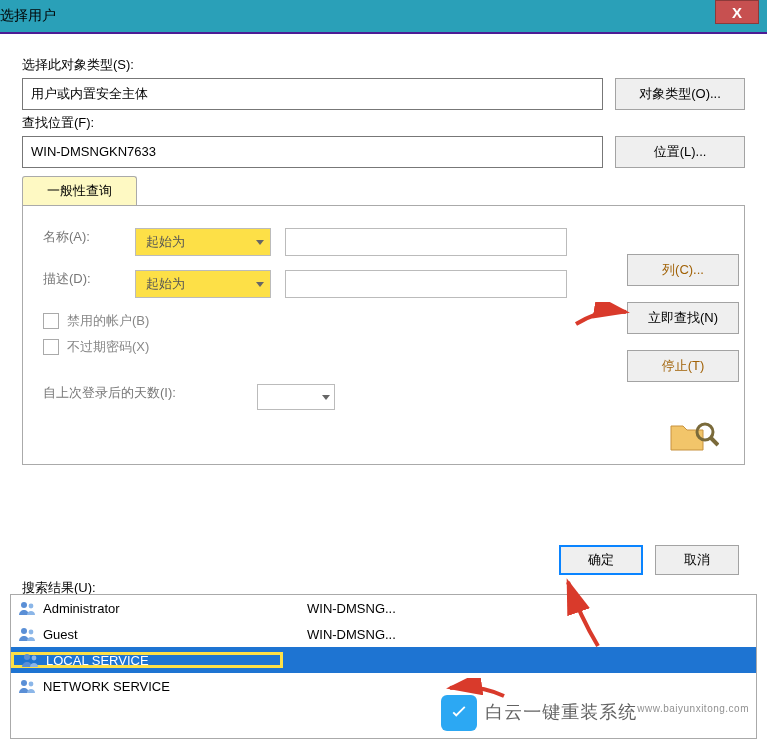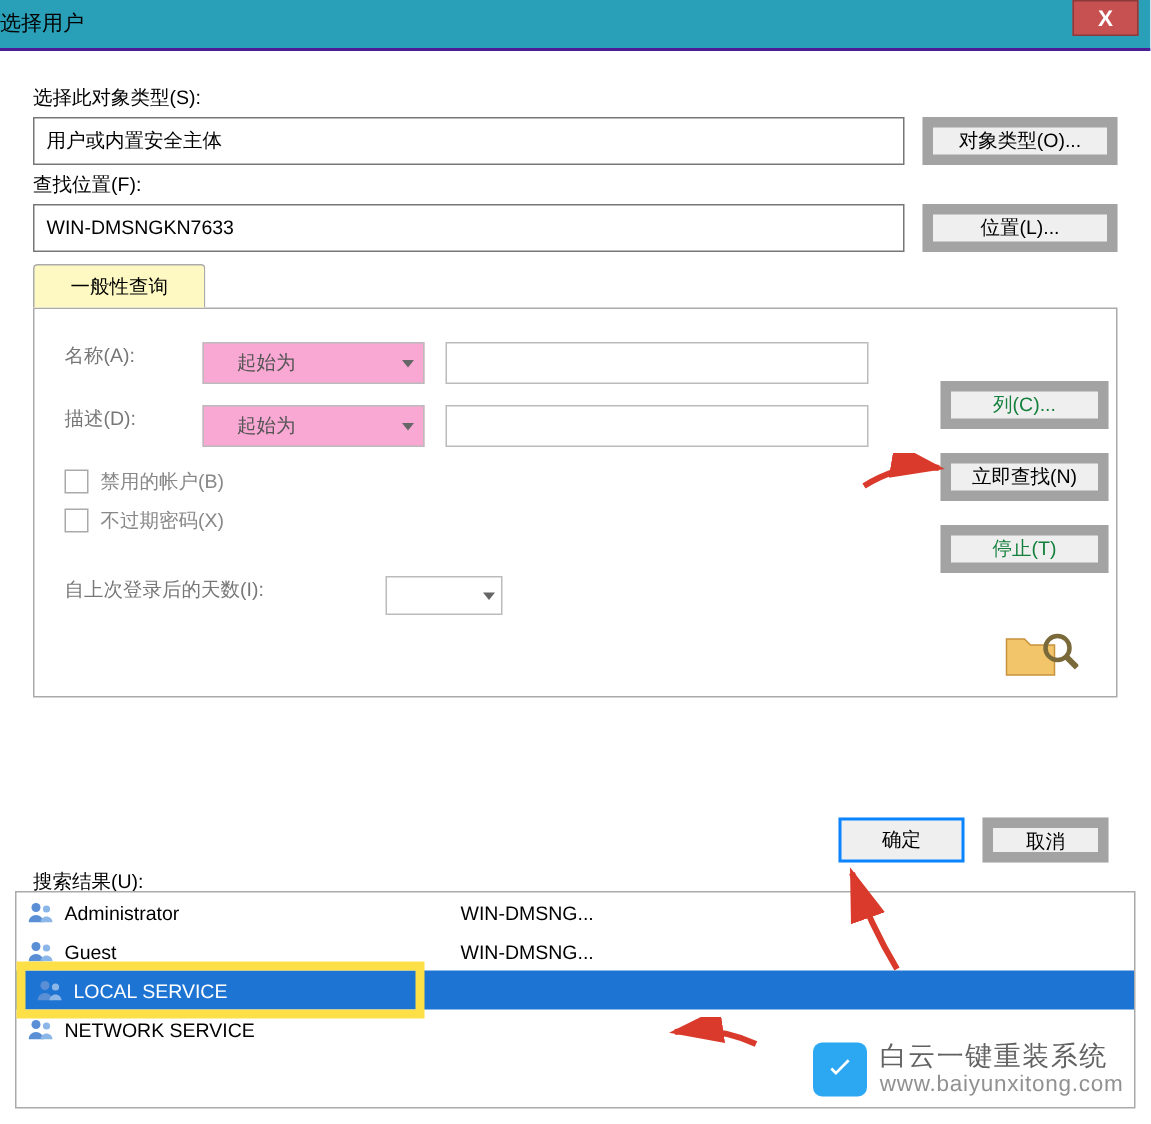--- a/index.html
+++ b/index.html
@@ -4,61 +4,61 @@
 <style>
 html,body{margin:0;padding:0;font-family:"Microsoft YaHei","Segoe UI",Tahoma,sans-serif;font-size:13px;color:#000;background:#fff}
 .window{width:767px;height:749px;position:relative;background:#fff;box-sizing:border-box}
 .titlebar{height:32px;background:#2aa0b8;display:flex;align-items:center;justify-content:flex-start;position:relative;border-bottom:2px solid #4c1d95}
 .titlebar-text{color:#000;font-size:14px}
 .close-btn{position:absolute;right:8px;top:0;width:42px;height:22px;background:#c75050;color:#fff;display:flex;align-items:center;justify-content:center;font-family:sans-serif;font-size:15px;font-weight:bold;border:1px solid #8b3a3a}
 .content{padding:18px 22px 10px 22px}
 .field-label{margin:4px 0 4px 0}
 .row{display:flex;gap:12px;}
 .readonly-box{flex:1;border:1px solid #777;height:30px;line-height:30px;padding:0 8px;background:#fff}
-.win-btn{min-width:130px;height:32px;border:7px solid #a3a3a3;background:#efefef;padding:0 12px;cursor:pointer;font:inherit}
+.win-btn{min-width:130px;height:32px;border:1px solid #a3a3a3;background:#efefef;padding:0 12px;cursor:pointer;font:inherit}
 .tabwrap{margin-top:8px}
 .tabstrip{display:flex}
 .tab{border:1px solid #aaa;border-bottom:none;padding:5px 24px;background:#fef9c3;border-radius:3px 3px 0 0;font-size:13px}
 .tabbody{border:1px solid #aaa;padding:22px 20px 28px 20px;height:260px;box-sizing:border-box;color:#777}
 .qrow{display:flex;gap:14px;margin-bottom:14px}
 .qlabel{width:78px}
-.combo{width:104px;height:26px;border:1px solid #bbb;background:#f9a8d4;color:#555;padding:0 20px 0 22px;position:relative;display:flex;align-items:center}
+.combo{width:104px;height:26px;border:1px solid #bbb;background:#fde047;color:#555;padding:0 20px 0 10px;position:relative;display:flex;align-items:center}
 .combo:after{content:"";position:absolute;right:6px;top:50%;margin-top:-2px;border-left:4px solid transparent;border-right:4px solid transparent;border-top:5px solid #666}
 .qinput{width:280px;height:26px;border:1px solid #bbb;background:#fff}
 .chk{display:flex;align-items:center;gap:8px;margin:8px 0 8px 0;color:#888}
 .chkbox{width:14px;height:14px;border:1px solid #aaa;background:#fff}
 .small-combo{width:76px;height:24px;border:1px solid #bbb;background:#fff;position:relative}
 .small-combo:after{content:"";position:absolute;right:4px;top:50%;margin-top:-2px;border-left:4px solid transparent;border-right:4px solid transparent;border-top:5px solid #666}
 .sidebtns{position:absolute;right:28px;top:254px;display:flex;flex-direction:column;gap:16px}
 .sidebtns .win-btn{width:112px;min-width:0}
-.side-btn-disabled{color:#15803d}
+.side-btn-disabled{color:#a16207}
 .folder-icon{position:absolute;right:48px;top:420px;width:50px;height:34px}
 .folder-icon svg{width:50px;height:34px}
 .okcancel{position:absolute;right:28px;top:545px;display:flex;gap:12px}
 .okcancel .win-btn{width:84px;min-width:0;height:30px}
 .ok-btn{border:2px solid #0a84ff}
 .results-label{position:absolute;left:22px;top:579px}
 .results{position:absolute;left:10px;right:10px;top:594px;bottom:10px;border:1px solid #aaa;background:#fff}
 .rhdr{display:flex;background:#fff;border-bottom:1px solid #ccc}
 .rhdr>div{padding:4px 8px;border-right:1px solid #ddd;font-size:13px}
 .col1{width:272px}
 .col2{flex:1}
 .rrow{display:flex;align-items:center;height:26px}
 .rrow>div{padding:0 8px;font-size:13px;display:flex;align-items:center;gap:6px}
 .sel{background:#1e74d2;color:#fff}
-.sel .col1{border:6px solid #fde047;height:38px;box-sizing:border-box}
+.sel .col1{border:3px solid #fde047;height:16px;box-sizing:border-box}
 .usericon{width:18px;height:14px}
 .arrow{position:absolute;pointer-events:none}
 .arrow svg{display:block}
 .watermark{position:absolute;right:18px;bottom:18px;display:flex;align-items:center;gap:8px;opacity:.92}
 .wm-badge{width:36px;height:36px;background:#1ba1f2;border-radius:6px;display:flex;align-items:center;justify-content:center}
 .wm-badge svg{width:22px;height:22px;fill:#fff}
-.wm-text{display:flex;flex-direction:column;line-height:1.1}
+.wm-text{display:flex;flex-direction:row;line-height:1.1}
 .wm-cn{font-size:18px;color:#555;letter-spacing:1px}
-.wm-en{font-size:15px;color:#888;letter-spacing:.5px}
+.wm-en{font-size:10px;color:#888;letter-spacing:.5px}
 </style>
 </head>
 <body>
 
 <div class="window">
 
   <div class="titlebar">
     <span class="titlebar-text">选择用户</span>
     <div class="close-btn">
         <span>X</span>

